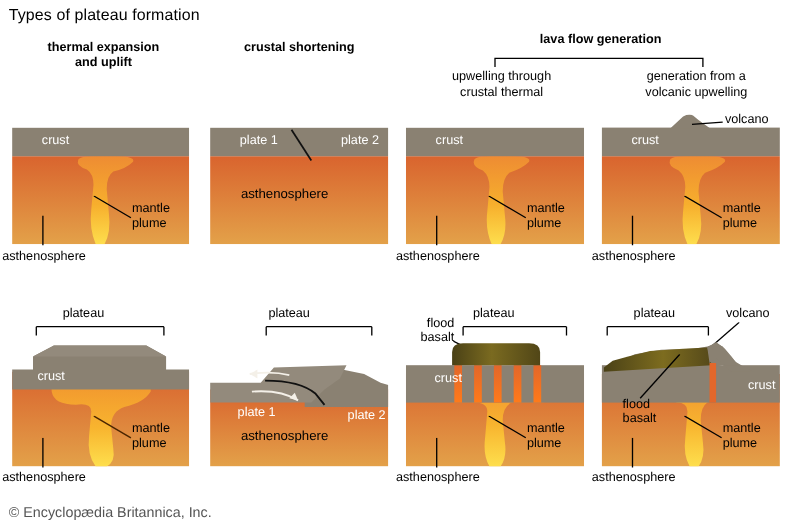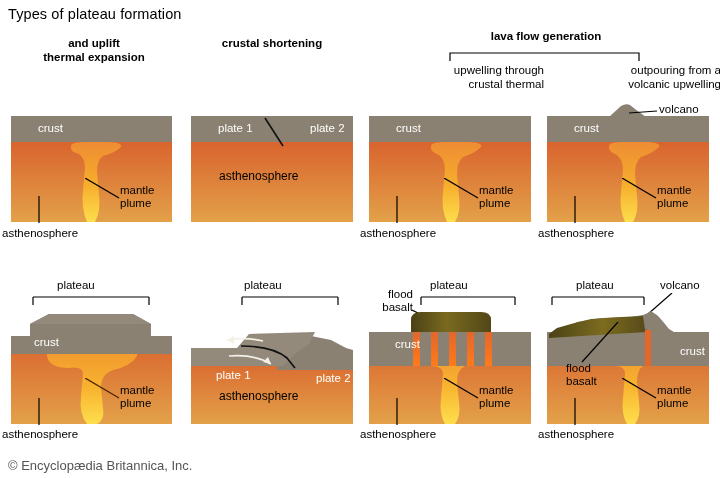--- a/index.html
+++ b/index.html
@@ -1,55 +1,55 @@
 <!DOCTYPE html>
 <html><head>
 <meta charset="utf-8">
 <style>
   html,body{margin:0;padding:0;background:#ffffff;}
   body{width:720px;height:478px;position:relative;overflow:hidden;
        font-family:"Liberation Sans",sans-serif;color:#000;}
   .abs{position:absolute;}
   #title{left:8px;top:6px;font-size:14.5px;font-weight:normal;letter-spacing:.1px;}
   .hdr{text-align:center;font-size:11.5px;font-weight:bold;line-height:13.5px;}
-  .sub{text-align:right;font-size:11.5px;line-height:13.5px;}
+  .sub{text-align:center;font-size:11.5px;line-height:13.5px;}
   .lbl{font-size:11.5px;line-height:13px;}
   .lbl.w{color:#ffffff;margin-left:20px;}
   .credit{left:8px;top:458px;font-size:13px;color:#555;}
   svg{display:block;}
   .brk{stroke:#000;stroke-width:1.2;fill:none;}
   .ldr{stroke:#000;stroke-width:1.2;fill:none;}
   .ldr-d{stroke:#4a2500;stroke-width:1.3;fill:none;}
   .tick{stroke:#000;stroke-width:1.2;}
 </style>
 </head>
 <body>
 
 <div class="abs" id="title">Types of plateau formation</div>
 
 <div class="abs hdr" style="left:10px;top:37px;width:168px;">
+  <div>thermal expansion</div>
   <div>and uplift</div>
-  <div>thermal expansion</div>
 </div>
 
 <div class="abs hdr" style="left:188px;top:37px;width:168px;">crustal shortening</div>
 
 <div class="abs hdr" style="left:456px;top:30px;width:180px;">lava flow generation</div>
 
 <svg class="abs" style="left:445px;top:48px;" width="200" height="14">
   <path class="brk" d="M5,13 L5,5 L194,5 L194,13"></path>
 </svg>
 
 <div class="abs sub" style="left:368px;top:64px;width:176px;">
   <div>upwelling through</div>
   <div>crustal thermal</div>
 </div>
 
 <div class="abs sub" style="left:545px;top:64px;width:176px;">
-  <div>outpouring from a</div>
+  <div>generation from a</div>
   <div>volcanic upwelling</div>
 </div>
 
 <svg class="abs" style="left:11px;top:116px;" width="161" height="106">
   <defs>
     <linearGradient id="asth1" x1="0" y1="0" x2="0" y2="1">
       <stop offset="0%" stop-color="#d9642e"></stop>
         <stop offset="100%" stop-color="#e3a149"></stop>
     </linearGradient>
     <linearGradient id="plume1" x1="0" y1="1" x2="0" y2="0">

